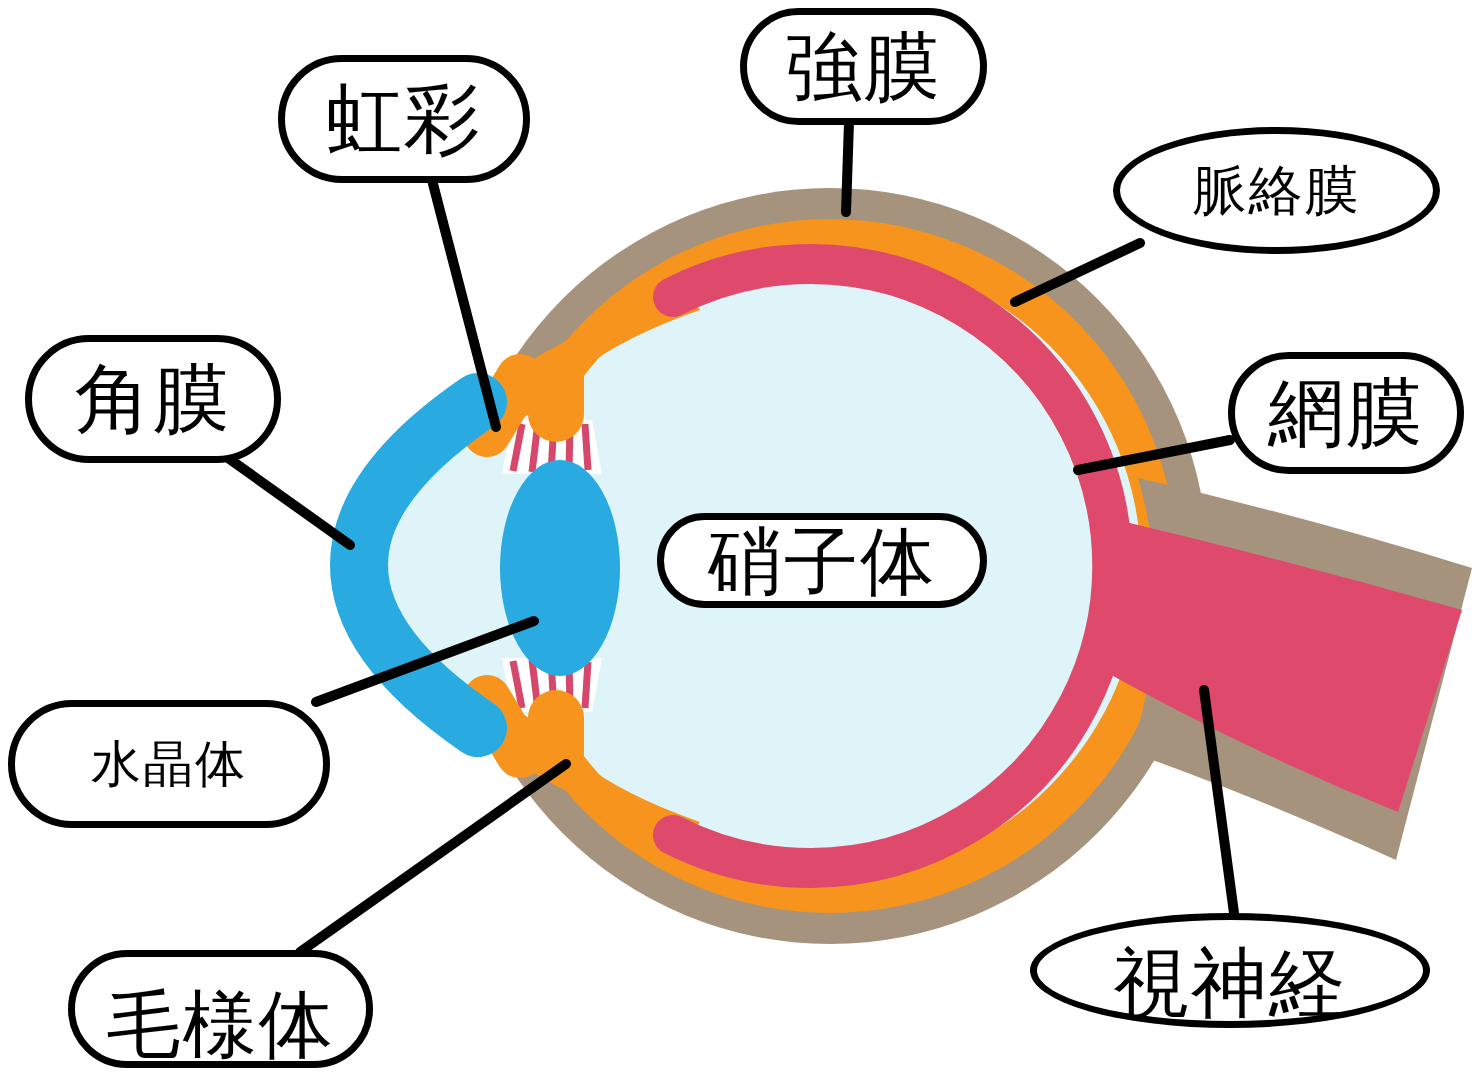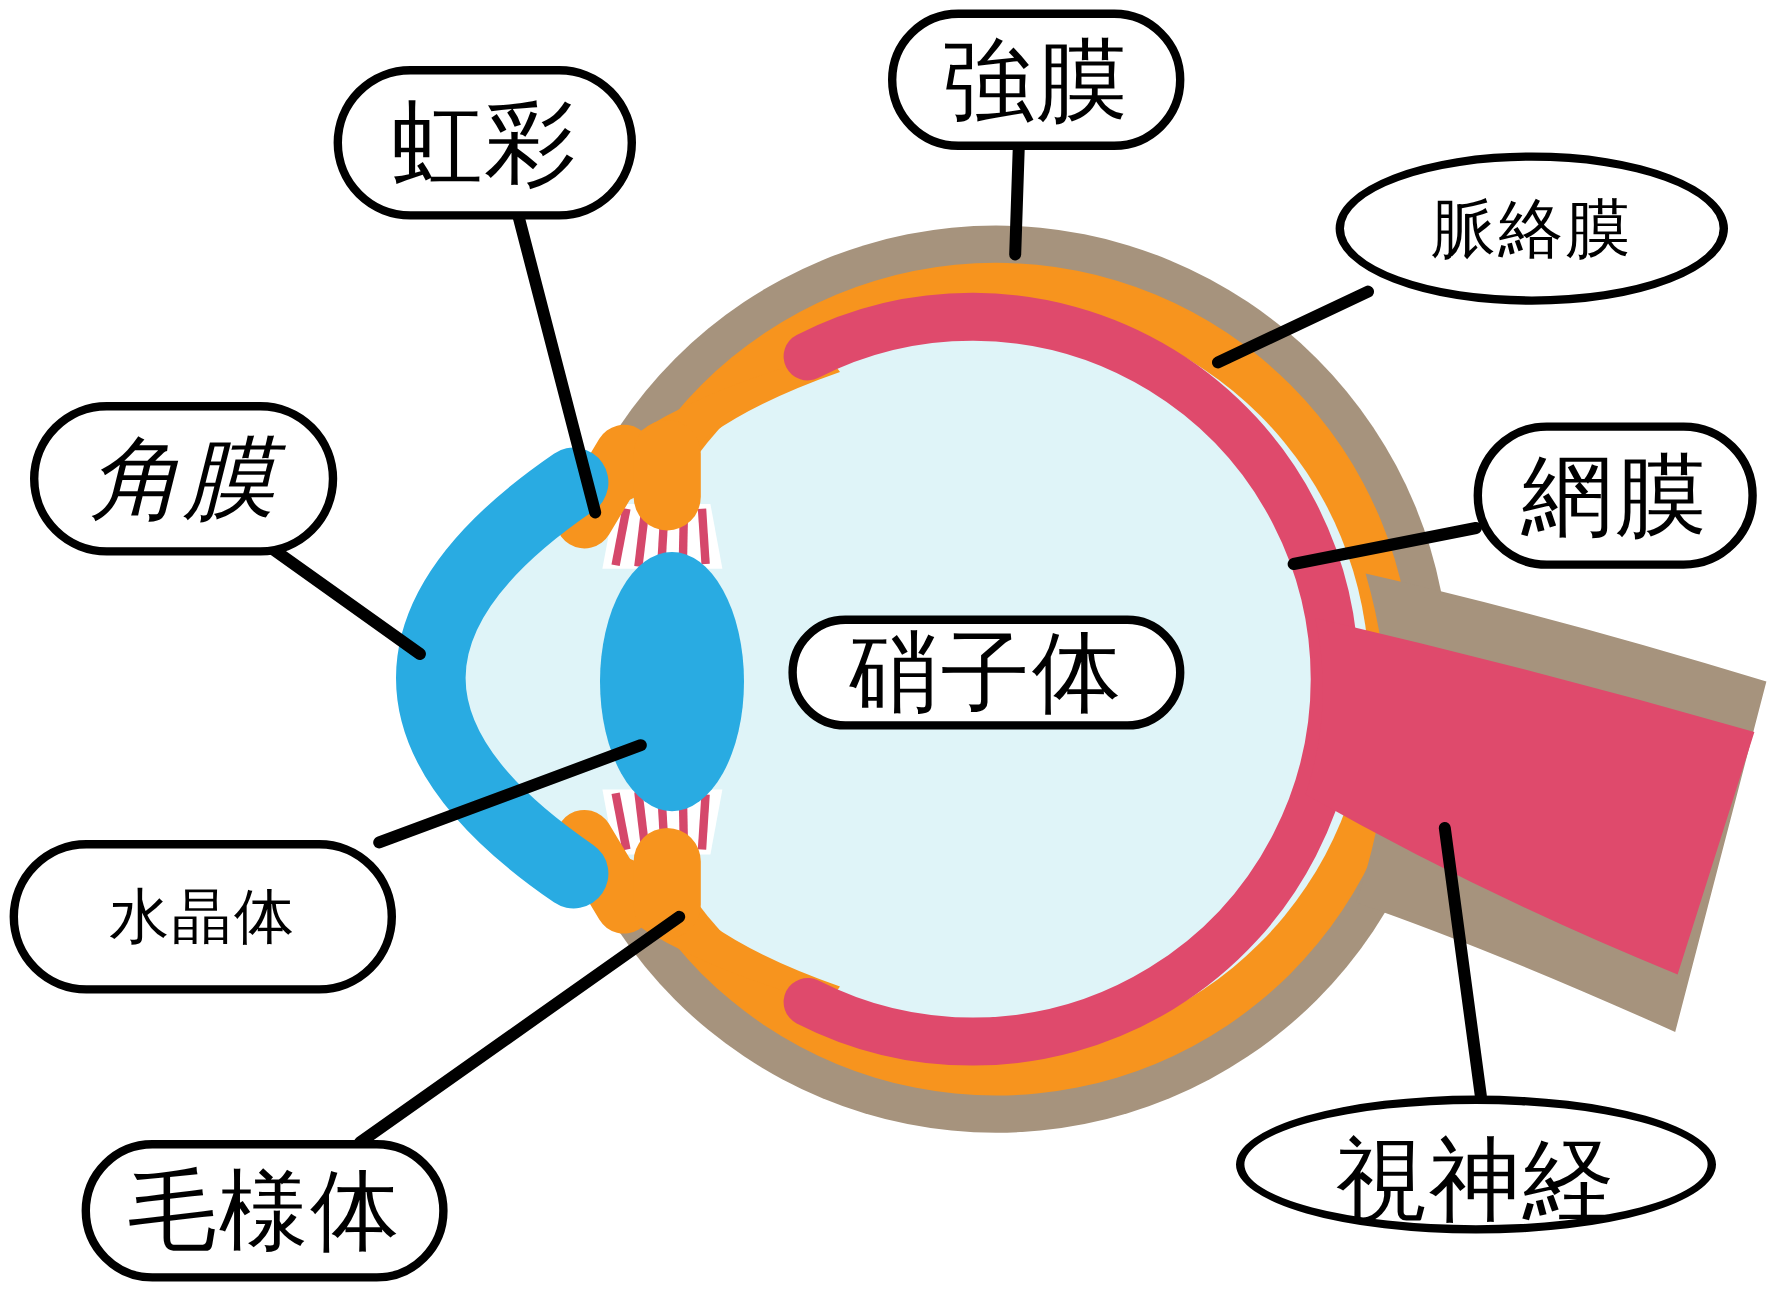--- a/index.html
+++ b/index.html
@@ -115,33 +115,33 @@
   </div>
 
   <div class="label-pill" style="left:1228px; top:352px; width:236px; height:122px;">
     <span>網膜</span>
   </div>
 
   <div class="label-pill" style="left:657px; top:513px; width:330px; height:95px; font-size:74px;">
     <span>硝子体</span>
   </div>
 
-  <div class="label-pill" style="left:25px; top:335px; width:256px; height:128px;font-style:italic;">
+  <div class="label-pill" style="left:25px; top:335px; width:256px; height:128px;">
     <span>角膜</span>
   </div>
 
   <div class="label-pill" style="left:278px; top:55px; width:252px; height:128px;">
     <span>虹彩</span>
   </div>
 
   <div class="label-pill" style="left:8px; top:700px; width:322px; height:128px; font-size:50px;">
     <span>水晶体</span>
   </div>
 
-  <div class="label-pill" style="left:68px; top:950px; width:305px; height:118px; font-size:74px;">
+  <div class="label-pill" style="left:68px; top:950px; width:305px; height:118px; font-size:74px;align-items:flex-end;">
     <span>毛様体</span>
   </div>
 
   <div class="label-pill ellipse" style="left:1030px; top:913px; width:400px; height:115px; font-size:76px;align-items:flex-end;">
     <span>視神経</span>
   </div>
 
 </div>
 
 </body></html>

